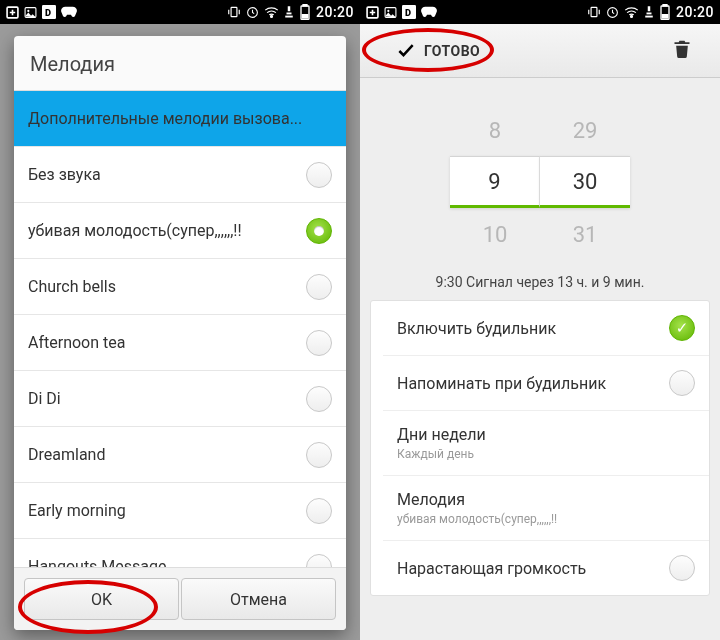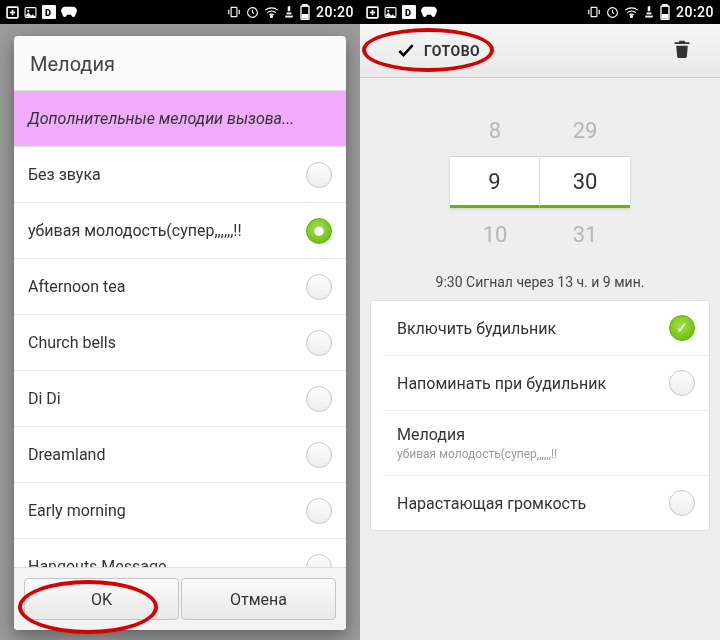--- a/index.html
+++ b/index.html
@@ -12,21 +12,21 @@
   .status-left, .status-right { display: flex; align-items: center; gap: 5px; }
   .sbicon { display:inline-flex; align-items:center; justify-content:center; }
   .status-time { font-weight: 500; letter-spacing: .5px; font-size: 14px; }
 
   
   .backdrop { position:absolute; top:24px; left:0; right:0; bottom:0; background: rgba(0,0,0,.35); }
   .dialog { position:absolute; top:36px; left:14px; right:14px; bottom:10px; background: #fafafa; border-radius: 4px; box-shadow: 0 6px 18px rgba(0,0,0,.4); display:flex; flex-direction:column; overflow:hidden; }
   .dialog-title { padding: 16px 16px 14px; font-size: 20px; color:#444; border-bottom:1px solid #ddd; }
   .dialog-list { flex:1; overflow-y:auto; }
   .row { display:flex; align-items:center; justify-content:space-between; padding: 0 14px; height:56px; border-bottom:1px solid #e6e6e6; font-size:16px; color:#333; background:#fff; }
-  .row:first-child { background:#f0abfc;font-style:italic; }
+  .row:first-child { background:#0ea5e9; }
   .radio { width:26px; height:26px; border-radius:50%; border:1px solid #c8c8c8; background: linear-gradient(#fdfdfd,#eee); display:flex; align-items:center; justify-content:center; }
   .radio.sel { background: radial-gradient(circle at 45% 40%, #a4e24a, #5eb400); border-color:#5eb400; }
   .radio.sel::after { content:""; width:10px; height:10px; border-radius:50%; background:#fff; box-shadow:0 1px 1px rgba(0,0,0,.25) inset; }
   .dialog-actions { display:flex; gap:2px; padding:10px; border-top:1px solid #ddd; background:#f3f3f3; }
   .btn { flex:1; height:42px; border:1px solid #c5c5c5; border-radius:4px; background:linear-gradient(#fafafa,#e9e9e9); font-size:16px; color:#333; display:flex; align-items:center; justify-content:center; }
 
   
   .topbar { height:54px; background:linear-gradient(#f6f6f6,#e9e9e9); border-bottom:1px solid #ccc; display:flex; align-items:center; justify-content:space-between; padding:0 28px; }
   .done-btn { display:flex; align-items:center; gap:8px; font-size:14px; font-weight:700; color:#333; padding:6px 8px; letter-spacing:.5px; }
   .trash { color:#333; }
@@ -129,25 +129,25 @@
           </div>
           <div class="row">
             <span>Без звука</span>
             <span class="radio"></span>
           </div>
           <div class="row">
             <span>убивая молодость(супер,,,,,,!!</span>
             <span class="radio sel"></span>
           </div>
           <div class="row">
+            <span>Church bells</span>
+            <span class="radio"></span>
+          </div>
+          <div class="row">
             <span>Afternoon tea</span>
-            <span class="radio"></span>
-          </div>
-          <div class="row">
-            <span>Church bells</span>
             <span class="radio"></span>
           </div>
           <div class="row">
             <span>Di Di</span>
             <span class="radio"></span>
           </div>
           <div class="row">
             <span>Dreamland</span>
             <span class="radio"></span>
           </div>
@@ -271,20 +271,26 @@
           <div class="toggle on">✓</div>
         </div>
         <div class="crow">
           <div>
             <div class="lab">Напоминать при будильник</div>
           </div>
           <div class="toggle"></div>
         </div>
         <div class="crow">
           <div>
+            <div class="lab">Дни недели</div>
+            <div class="sub">Каждый день</div>
+          </div>
+        </div>
+        <div class="crow">
+          <div>
             <div class="lab">Мелодия</div>
             <div class="sub">убивая молодость(супер,,,,,,!!</div>
           </div>
         </div>
         <div class="crow">
           <div>
             <div class="lab">Нарастающая громкость</div>
           </div>
           <div class="toggle"></div>
         </div>

